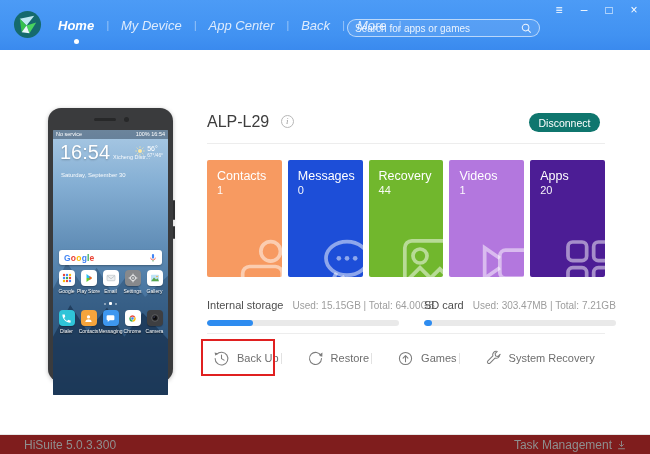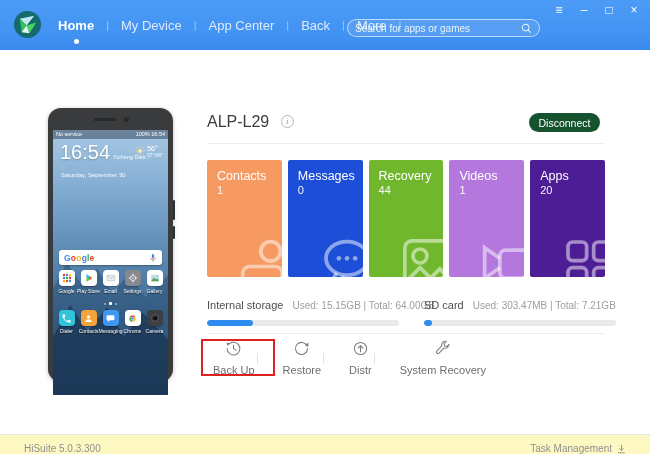--- a/index.html
+++ b/index.html
@@ -3,35 +3,35 @@
 <meta charset="utf-8">
 <style>
   * { margin:0; padding:0; box-sizing:border-box; }
   html,body { width:650px; height:454px; }
   body { position:relative; font-family:"Liberation Sans","DejaVu Sans",sans-serif; background:#fff; overflow:hidden; }
 
   
   .header { position:absolute; top:0; left:0; width:650px; height:50px;
     background:linear-gradient(180deg,#4c9bf6 0%,#4192f2 70%,#3a8aee 100%); display:flex; align-items:center; }
   .logo { position:absolute; left:13px; top:10px; width:29px; height:29px; }
-  .nav { position:absolute; left:56px; top:0; height:50px; display:flex; align-items:center; font-size:13px; }
+  .nav { position:absolute; left:56px; top:0; height:50px; display:flex; align-items:center; font-size:13px;font-style:italic; }
   .nav-item { color:#ddebfd; text-decoration:none; padding:0 2px; position:relative; cursor:pointer; white-space:nowrap; }
   .nav-item.active { color:#ffffff; font-weight:bold; }
   .nav-item.active::after { content:""; position:absolute; left:50%; margin-left:-2px; bottom:-11px; width:5px; height:5px; border-radius:50%; background:#fff; }
   .nav-sep { color:rgba(255,255,255,.45); margin:0 10px; font-size:11px; }
   .search-box { position:absolute; left:347px; top:19px; width:193px; height:18px; border:1px solid rgba(255,255,255,.6);
     background:rgba(255,255,255,.10); border-radius:9px; display:flex; align-items:center; padding:0 7px; }
   .search-box input { flex:1; border:none; outline:none; background:transparent; color:#fff; font-size:10px; font-family:inherit; }
   .search-box input::placeholder { color:rgba(255,255,255,.88); }
   .win-controls { position:absolute; top:3px; right:10px; display:flex; gap:13px; color:#fff; font-size:12px; line-height:14px; }
   .win-controls span { cursor:pointer; width:12px; text-align:center; }
 
   
-  .footer { position:absolute; left:0; bottom:0; width:650px; height:20px; background:#fef9c3; border-top:1px solid #e7e7e7;
-    display:flex; align-items:flex-end; justify-content:space-between; padding:0 24px; font-size:10px; color:#8f8f8f; }
+  .footer { position:absolute; left:0; bottom:0; width:650px; height:20px; background:#7f1d1d; border-top:1px solid #e7e7e7;
+    display:flex; align-items:center; justify-content:space-between; padding:0 24px; font-size:12px; color:#8f8f8f; }
   .task { display:flex; align-items:center; gap:5px; cursor:pointer; }
 
   
   .phone { position:absolute; left:48px; top:108px; width:125px; height:274px; background:#3a3b3d;
     border-radius:13px; box-shadow:0 1px 4px rgba(0,0,0,.25); }
   .speaker { position:absolute; top:10px; left:46px; width:22px; height:3px; border-radius:2px; background:#272829; }
   .cam-dot { position:absolute; top:9px; left:76px; width:5px; height:5px; border-radius:50%; background:#272829; }
   .side-btn { position:absolute; right:-2px; width:2px; background:#2d2e30; border-radius:1px; }
   .screen { position:absolute; left:5px; top:22px; width:115px; height:265px; overflow:hidden; border-radius:1px;
     background:linear-gradient(180deg,#a9c9e4 0%,#85afd4 20%,#5f8cb5 45%,#45719c 65%,#2e5680 82%,#1d3d5f 100%); }
@@ -59,40 +59,40 @@
   .pagedots { position:absolute; top:172px; left:0; right:0; display:flex; justify-content:center; gap:3px; align-items:center; }
   .pagedots i { width:2px; height:2px; border-radius:50%; background:rgba(255,255,255,.55); }
   .pagedots i.on { width:3px; height:3px; background:#fff; border-radius:1px; }
 
   
   .device-head { position:absolute; left:207px; top:112px; width:398px; height:24px; }
   .device-name { display:inline-block; font-size:16px; color:#3d3d3d; font-weight:normal; vertical-align:middle; }
   .info-ic { display:inline-block; vertical-align:middle; margin-left:7px; width:13px; height:13px; border:1px solid #b7b7b7; border-radius:50%;
     color:#9b9b9b; font-size:9px; line-height:11px; text-align:center; font-style:italic; font-family:"Liberation Serif",serif; cursor:pointer; }
   .disconnect { position:absolute; right:5px; top:1px; width:71px; height:19px; border:none; border-radius:10px;
-    background:#14532d; color:#fff; font-size:10.5px; font-family:inherit; cursor:pointer; }
+    background:#0f766e; color:#fff; font-size:10.5px; font-family:inherit; cursor:pointer; }
   .hdiv { position:absolute; left:207px; width:398px; height:1px; background:#ededed; }
   .cards { position:absolute; left:207px; top:160px; width:398px; height:117px; display:flex; gap:6px; }
   .card { flex:1; border-radius:2px; color:#fff; padding:9px 10px; position:relative; overflow:hidden; cursor:pointer; }
   .card-label { font-size:12.5px; }
   .card-count { font-size:11px; margin-top:1px; opacity:.95; }
   .card-icon { position:absolute; right:-12px; bottom:-14px; }
   .card-icon * { stroke:rgba(255,255,255,.5); fill:none; stroke-width:1.6; }
   .card-icon .fdot { fill:rgba(255,255,255,.5); stroke:none; }
 
   .storage { position:absolute; left:207px; top:295px; width:398px; display:flex; gap:25px; }
   .st-col { width:192px; }
   .st-head { white-space:nowrap; }
   .st-label { font-size:11px; color:#4e4e4e; }
   .st-detail { font-size:10px; color:#9d9d9d; margin-left:9px; }
   .bar { margin-top:7px; height:6px; border-radius:3px; background:#e9e9e9; overflow:hidden; cursor:default; }
   .fill { height:6px; border-radius:3px; background:#2e8cf0; min-width:6px; }
 
   .actions { position:absolute; left:207px; top:344px; width:398px; height:28px; display:flex; align-items:center; }
-  .action { display:flex; align-items:center; gap:7px; font-size:11px; color:#6e6e6e; cursor:pointer; white-space:nowrap;flex-direction:column; }
+  .action { display:flex; align-items:center; gap:7px; font-size:11px; color:#6e6e6e; cursor:pointer; white-space:nowrap; }
   .action svg { stroke:#7d7d7d; fill:none; stroke-width:1.5; stroke-linecap:round; stroke-linejoin:round; }
   .vsep { width:1px; height:11px; background:#e2e2e2; margin:0 25px 0 2px; }
   .action.first { margin-left:6px; }
   .redbox { position:absolute; left:201px; top:339px; width:74px; height:37px; border:2px solid #e02020; pointer-events:none; }
 </style>
 </head>
 <body>
 
 <div class="header">
   <svg class="logo" viewBox="0 0 30 30">
@@ -391,21 +391,21 @@
       <polygon points="21.8,3.6 21.6,9.4 16.5,7" fill="#7d7d7d" stroke="none"></polygon>
     </svg>
     <span>Restore</span>
   </div>
   <div class="vsep"></div>
   <div class="action">
     <svg width="17" height="17" viewBox="0 0 24 24">
       <circle cx="12" cy="12" r="8.6"></circle>
       <path d="M12 16.5v-8M8.6 11.4 12 8l3.4 3.4"></path>
     </svg>
-    <span>Distr</span>
+    <span>Games</span>
   </div>
   <div class="vsep"></div>
   <div class="action">
     <svg width="17" height="17" viewBox="0 0 24 24">
       <path d="M20.8 6.8a5 5 0 0 1-6.7 4.6l-7 7a2.1 2.1 0 1 1-3-3l7-7A5 5 0 0 1 17.3 2l-3 3 .7 3.4 3.4.7 3-3z"></path>
     </svg>
     <span>System Recovery</span>
   </div>
 </div>
 

